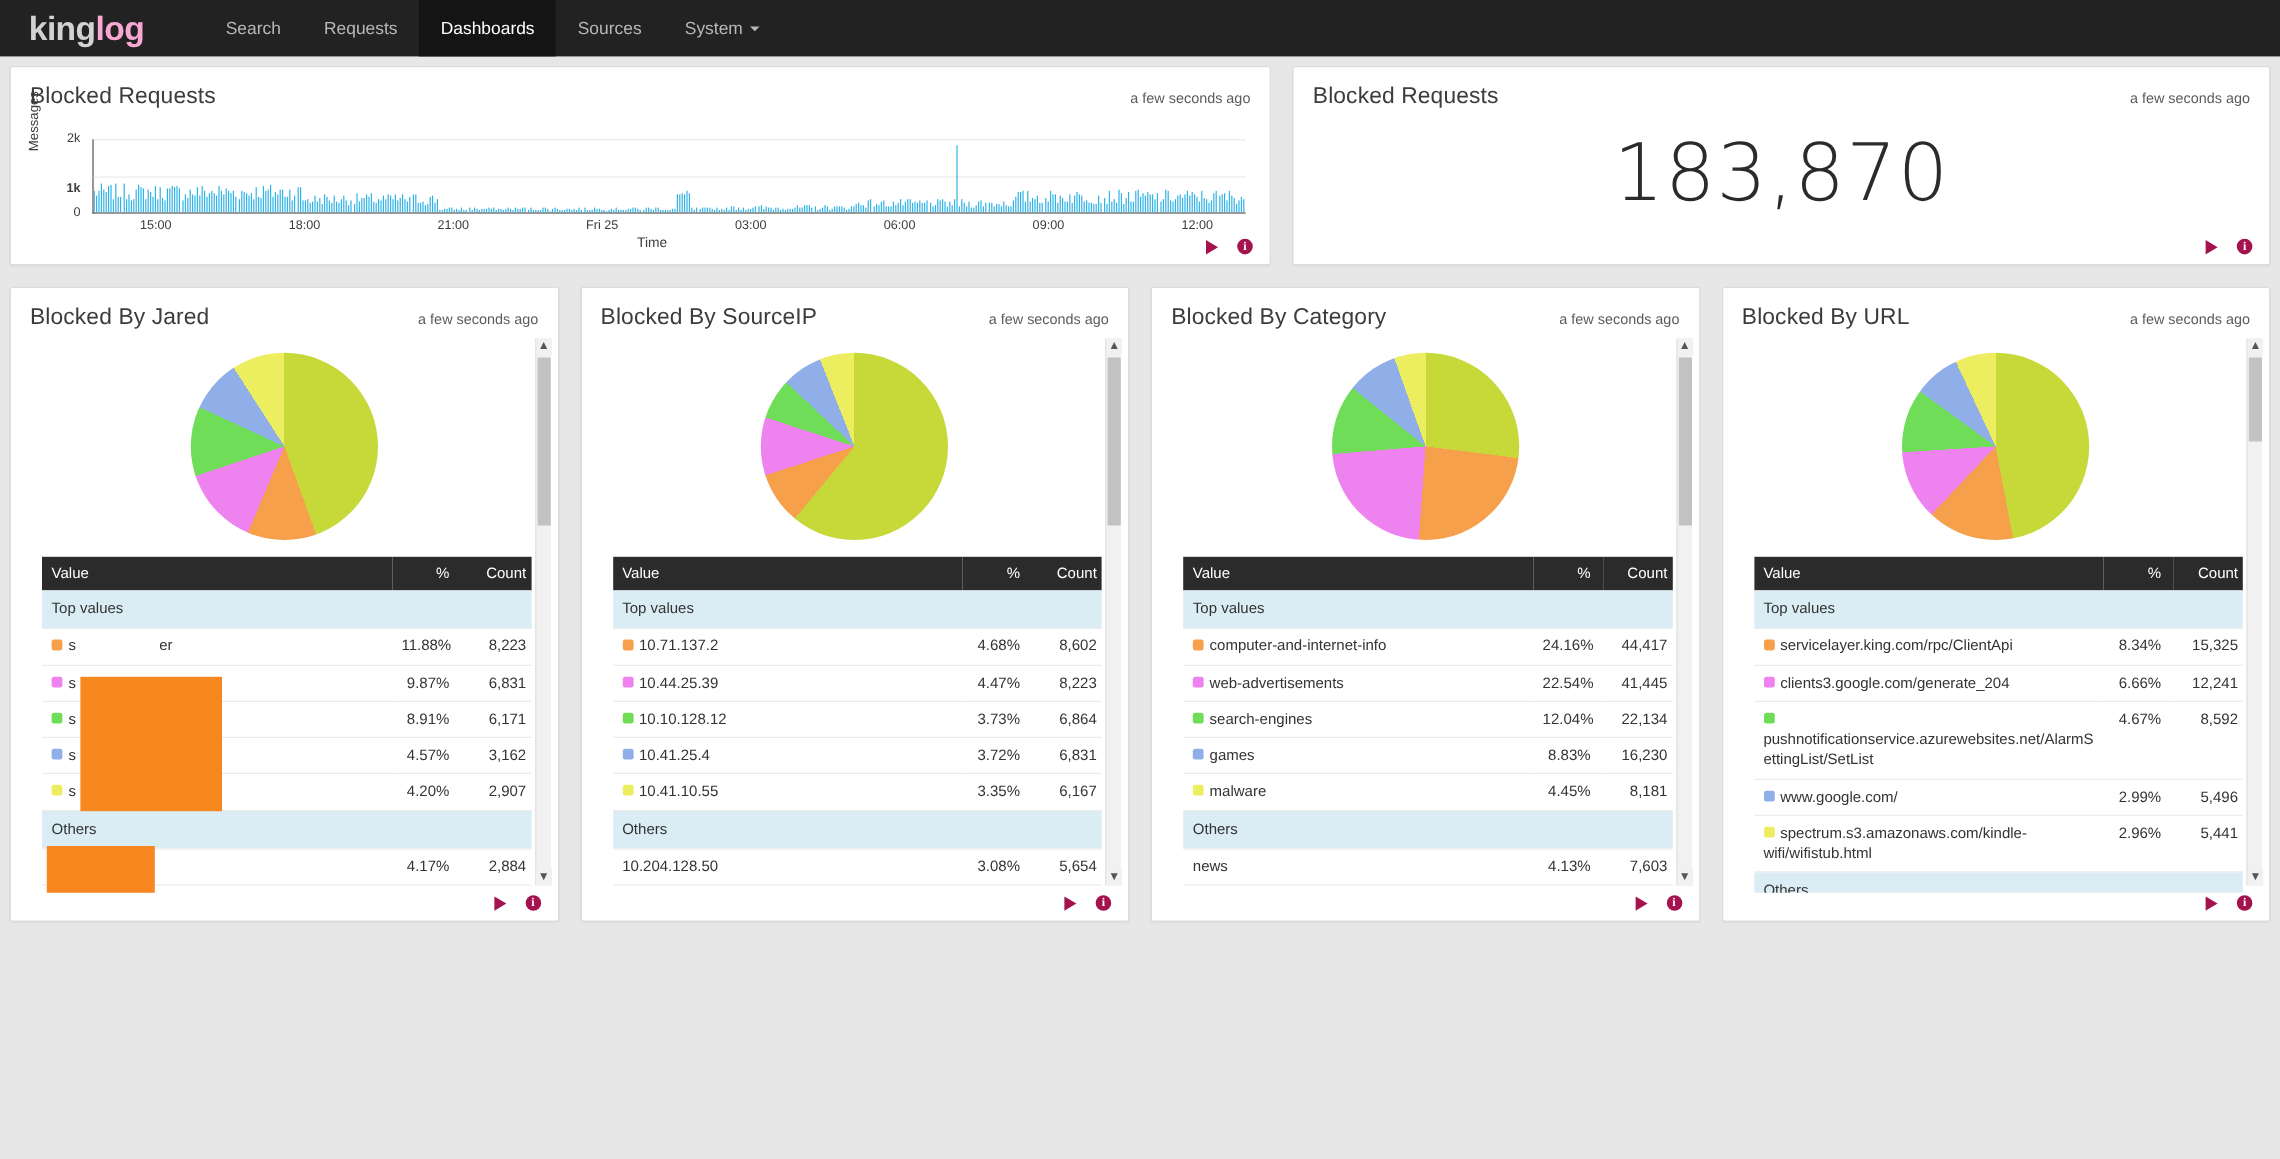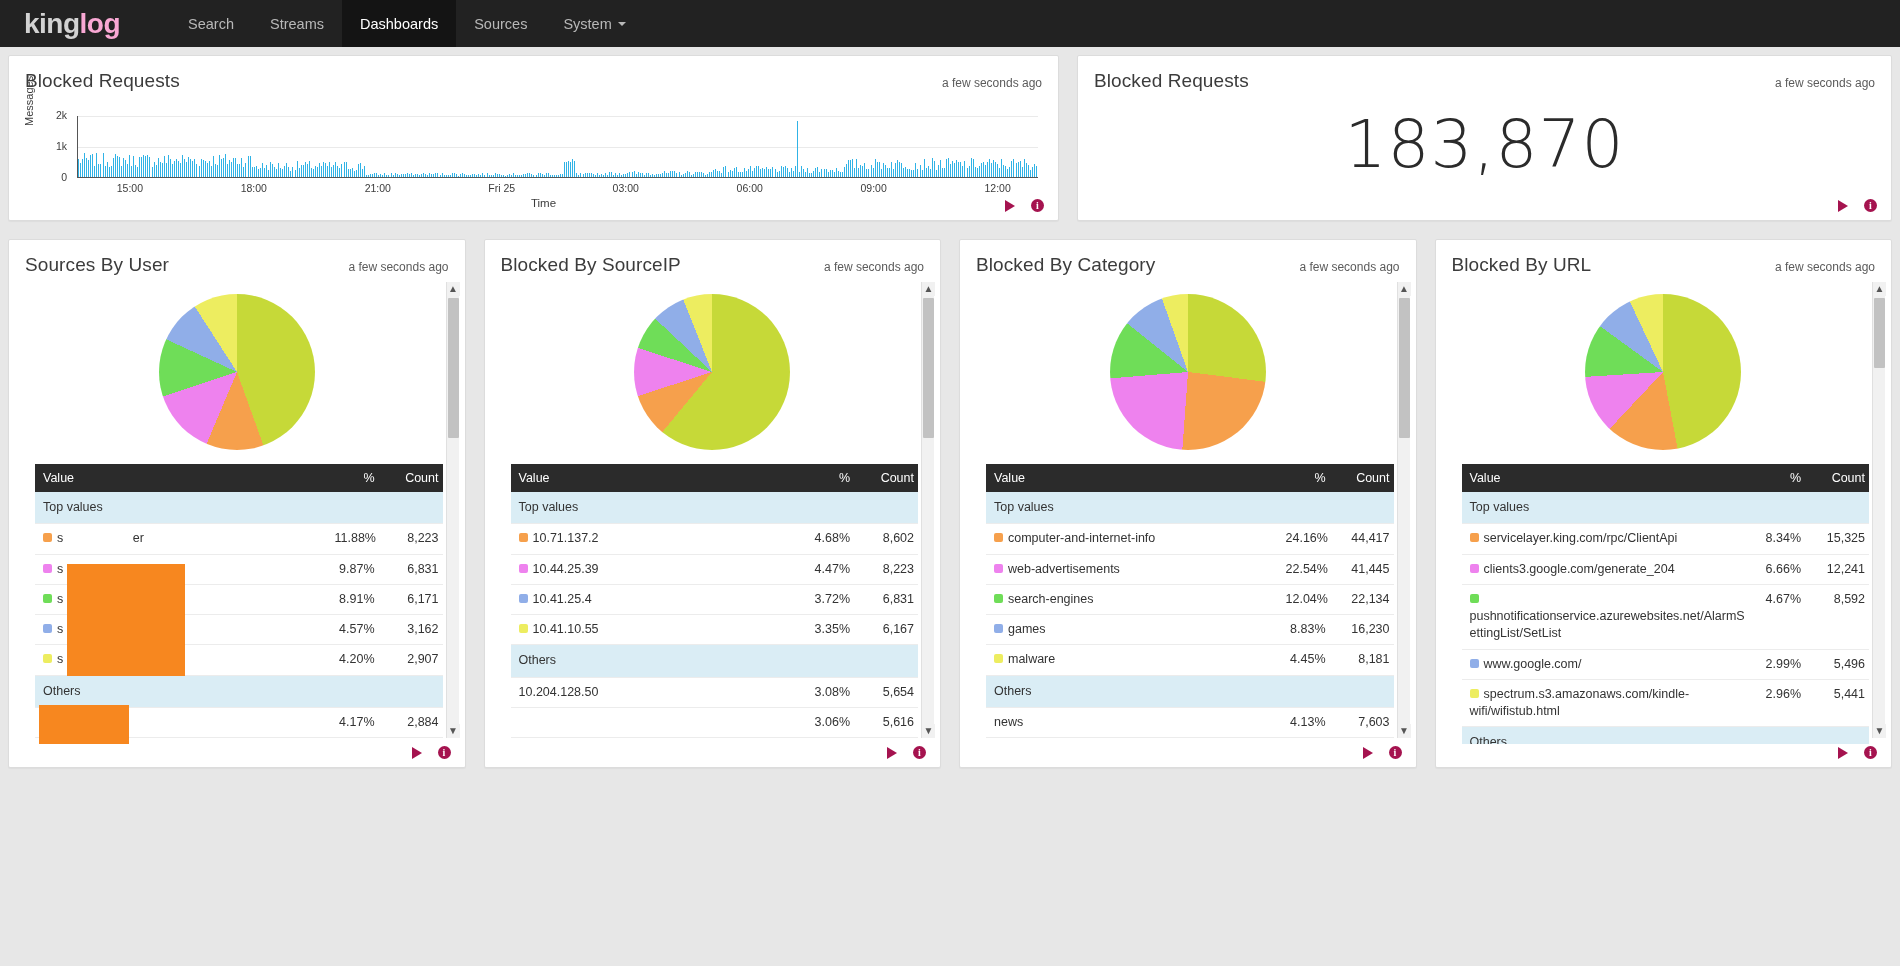--- a/index.html
+++ b/index.html
@@ -193,21 +193,21 @@
 <div class="navbar">
   <div class="brand">
     <span class="gray">king</span>
       <span class="log">log</span>
   </div>
   <div class="nav-items" id="navItems">
       <div class="nav-item">
         <span>Search</span>
       </div>
       <div class="nav-item">
-        <span>Streams</span>
+        <span>Requests</span>
       </div>
       <div class="nav-item active">
         <span>Dashboards</span>
       </div>
       <div class="nav-item">
         <span>Sources</span>
       </div>
       <div class="nav-item">
         <span>System</span>
         <span class="nav-caret"></span>
@@ -221,21 +221,21 @@
 
     <div class="widget w-hist">
       <div class="w-head">
         <div class="w-title">Blocked Requests</div>
         <div class="w-stamp">a few seconds ago</div>
       </div>
       <div class="hist-body">
         <div class="y-label">Messages</div>
         <div class="y-ticks" id="yTicks">
             <span style="top: 55px;">0</span>
-            <span style="top: 24px;">1k</span>
+            <span style="top: 35px; font-weight: bold;">1k</span>
             <span style="top: -7px;">2k</span>
           </div>
         <div class="plot">
           <div class="gridline" style="top:0"></div>
           <div class="gridline" style="top:31px"></div>
           <div class="bars" id="histBars">
               <div class="bar" style="left:0.000%;height:18.4px"></div>
               <div class="bar" style="left:0.213%;height:14.2px"></div>
               <div class="bar" style="left:0.426%;height:17.6px"></div>
               <div class="bar" style="left:0.638%;height:23.8px"></div>
@@ -734,21 +734,21 @@
       <div class="w-footer">
         <div class="icon-play"></div>
         <div class="icon-info">i</div>
       </div>
     </div>
   </div>
 
   <div class="row" id="pieRow">
       <div class="widget w-pie">
         <div class="w-head">
-          <div class="w-title">Sources By User</div>
+          <div class="w-title">Blocked By Jared</div>
           <div class="w-stamp">a few seconds ago</div>
         </div>
         <div class="pie-scrollarea">
           <div class="pie-wrap">
             <div class="pie" style="background:conic-gradient(from 0deg, #c6d938 0.00deg 160.20deg, #f6a04c 160.20deg 202.97deg, #ee82ee 202.97deg 251.57deg, #6fdd58 251.57deg 294.77deg, #90aee8 294.77deg 327.17deg, #eded60 327.17deg 360.00deg)"></div>
           </div>
           <div class="tbl-wrap">
             <table class="vt">
               <colgroup>
                 <col>
@@ -851,20 +851,25 @@
                   <td><span class="swatch" style="background:#f6a04c"></span><span>10.71.137.2</span></td>
                   <td class="c-pct">4.68%</td>
                   <td class="c-cnt">8,602</td>
                 </tr>
                 <tr>
                   <td><span class="swatch" style="background:#ee82ee"></span><span>10.44.25.39</span></td>
                   <td class="c-pct">4.47%</td>
                   <td class="c-cnt">8,223</td>
                 </tr>
                 <tr>
+                  <td><span class="swatch" style="background:#6fdd58"></span><span>10.10.128.12</span></td>
+                  <td class="c-pct">3.73%</td>
+                  <td class="c-cnt">6,864</td>
+                </tr>
+                <tr>
                   <td><span class="swatch" style="background:#90aee8"></span><span>10.41.25.4</span></td>
                   <td class="c-pct">3.72%</td>
                   <td class="c-cnt">6,831</td>
                 </tr>
                 <tr>
                   <td><span class="swatch" style="background:#eded60"></span><span>10.41.10.55</span></td>
                   <td class="c-pct">3.35%</td>
                   <td class="c-cnt">6,167</td>
                 </tr>
                 <tr class="section">

